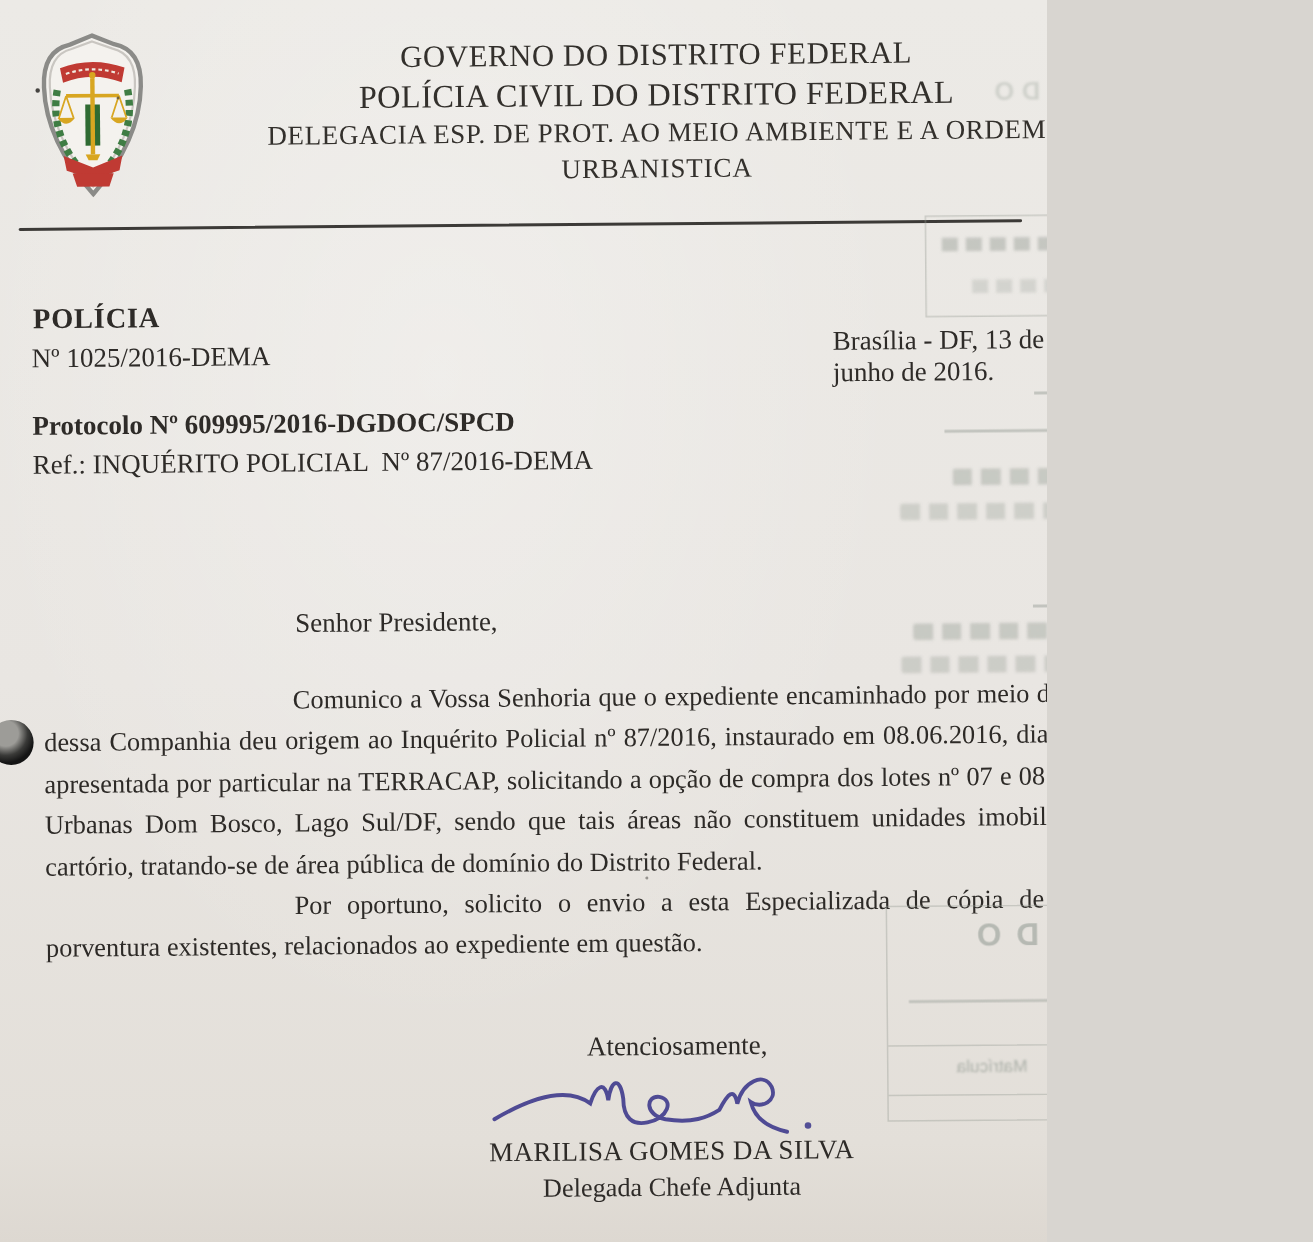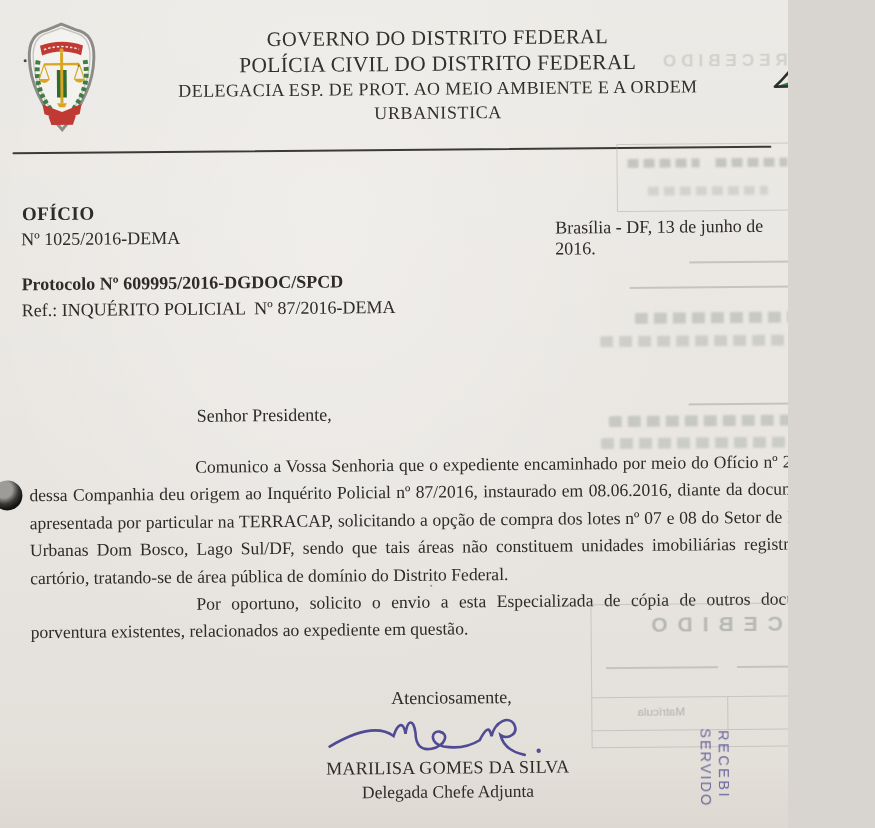--- a/index.html
+++ b/index.html
@@ -1,17 +1,17 @@
 <!DOCTYPE html>
 <html><head>
 <meta charset="utf-8">
 <style>
   html,body{margin:0;padding:0;}
   body{width:875px;height:828px;overflow:hidden;background:#d8d5d0;font-family:"Liberation Serif", serif;}
-  .page{position:relative;width:788px;height:828px;overflow:hidden;
+  .page{position:relative;width:698px;height:828px;overflow:hidden;
         background:
           radial-gradient(ellipse at 42% 30%, rgba(255,255,255,.25) 0%, rgba(255,255,255,0) 55%),
           linear-gradient(180deg,#eceae6 0%,#e9e6e2 55%,#e3dfd9 92%,#ddd8d1 100%);
         color:#2e2b28;}
   .doc{position:absolute;inset:0;transform:rotate(-0.5deg);transform-origin:50% 40%;}
 
   
   .header-text{position:absolute;left:112px;top:26px;width:656px;text-align:center;color:#33302c;}
   .h1{font-size:20.5px;letter-spacing:.4px;line-height:25px;}
   .h2{font-size:21.5px;letter-spacing:.3px;line-height:26px;}
@@ -118,21 +118,21 @@
     </svg>
 
     <div class="header-text">
       <div class="h1">GOVERNO DO DISTRITO FEDERAL</div>
       <div class="h2">POLÍCIA CIVIL DO DISTRITO FEDERAL</div>
       <div class="h3">DELEGACIA ESP. DE PROT. AO MEIO AMBIENTE E A ORDEM</div>
       <div class="h4">URBANISTICA</div>
     </div>
     <div class="rule"></div>
 
-    <div class="oficio-label">OFÍCIO</div>
+    <div class="oficio-label">POLÍCIA</div>
     <div class="oficio-number">Nº 1025/2016-DEMA</div>
     <div class="city-date">Brasília - DF, 13 de junho de 2016.</div>
     <div class="protocol">Protocolo Nº 609995/2016-DGDOC/SPCD</div>
     <div class="reference">Ref.: INQUÉRITO POLICIAL  Nº 87/2016-DEMA</div>
 
     <div class="salutation">Senhor Presidente,</div>
     <div class="letter-body">
       <p>Comunico a Vossa Senhoria que o expediente encaminhado por meio do Ofício nº 213/2016 dessa Companhia deu origem ao Inquérito Policial nº 87/2016, instaurado em 08.06.2016, diante da documentação apresentada por particular na TERRACAP, solicitando a opção de compra dos lotes nº 07 e 08 do Setor de Mansões Urbanas Dom Bosco, Lago Sul/DF, sendo que tais áreas não constituem unidades imobiliárias registradas em cartório, tratando-se de área pública de domínio do Distrito Federal.</p>
       <p>Por oportuno, solicito o envio a esta Especializada de cópia de outros documentos, porventura existentes, relacionados ao expediente em questão.</p>
     </div>

